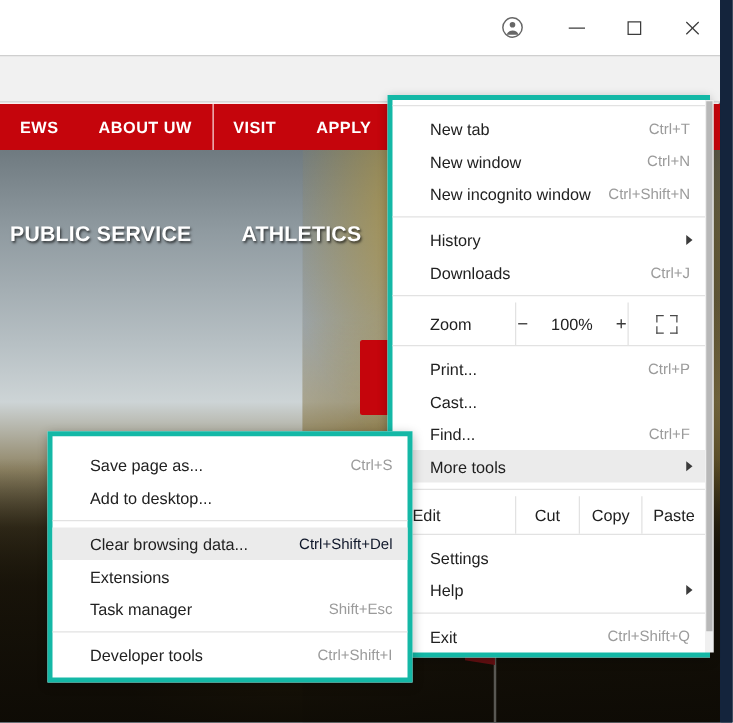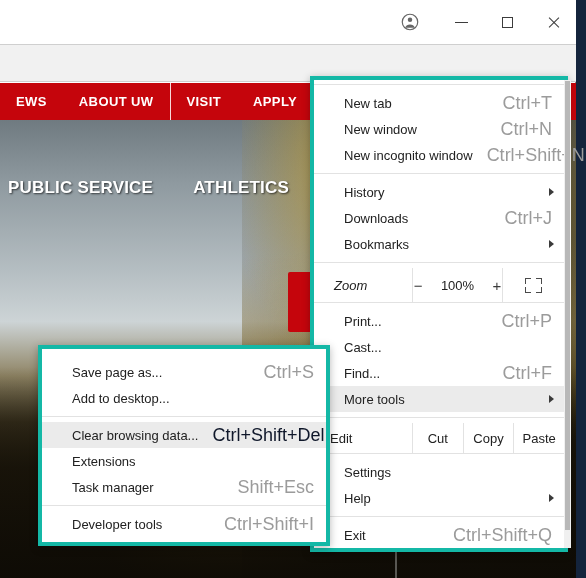--- a/index.html
+++ b/index.html
@@ -146,36 +146,36 @@
   #main-menu { left:310px; top:76px; width:258px; }
   #sub-menu  { left:38px;  top:345px; width:292px; }
 
   .mi {
     position:relative; display:flex; align-items:center;
     height:26px; padding:0 12px 0 30px; cursor:default;
     white-space:nowrap;
   }
   .mi.hl { background:#ebebeb; }
   .mi .label { flex:1; }
-  .mi .accel { color:#9b9b9b; font-size:18px; padding-left:14px; }
+  .mi .accel { color:#9b9b9b; font-size:12px; padding-left:14px; }
   .mi.hl .accel { color:#0f172a; }
   .mi .arrow {
     position:absolute; right:10px; top:50%; margin-top:-4px;
     width:0; height:0; border-left:5px solid #3a3a3a;
     border-top:4px solid transparent; border-bottom:4px solid transparent;
   }
   .sep { height:1px; background:#e2e2e2; margin:5px 0; }
 
   .row-split { display:flex; align-items:stretch; height:34px; }
   .row-split .cell {
     display:flex; align-items:center; justify-content:center;
     border-left:1px solid #e2e2e2; font-size:13px;
   }
   .row-split .cell:first-child { border-left:none; }
-  .zoom-label { width:98px; justify-content:flex-start !important; padding-left:20px;font-style:italic; }
+  .zoom-label { width:98px; justify-content:flex-start !important; padding-left:30px; }
   .zoom-ctrls { flex:1; gap:16px; }
   .zoom-pct { min-width:38px; text-align:center; }
   .zm-btn { color:#3a3a3a; font-size:15px; }
   .fs-cell { width:62px; }
   .fs-ico { width:17px; height:15px; position:relative; }
   .fs-ico i {
     position:absolute; width:6px; height:6px; border:1.6px solid #4a4a4a;
   }
   .fs-ico i:nth-child(1){ left:0; top:0; border-right:none; border-bottom:none; }
   .fs-ico i:nth-child(2){ right:0; top:0; border-left:none; border-bottom:none; }
@@ -285,24 +285,20 @@
     <div class="sep"></div>
 
     <div class="mi">
       <span class="label">History</span>
       <span class="arrow"></span>
     </div>
     <div class="mi">
       <span class="label">Downloads</span>
       <span class="accel">Ctrl+J</span>
     </div>
-    <div class="mi">
-      <span class="label">Bookmarks</span>
-      <span class="arrow"></span>
-    </div>
 
     <div class="sep"></div>
 
     <div class="row-split">
       <div class="cell zoom-label">Zoom</div>
       <div class="cell zoom-ctrls">
         <span class="zm-btn">−</span>
         <span class="zoom-pct">100%</span>
         <span class="zm-btn">+</span>
       </div>

